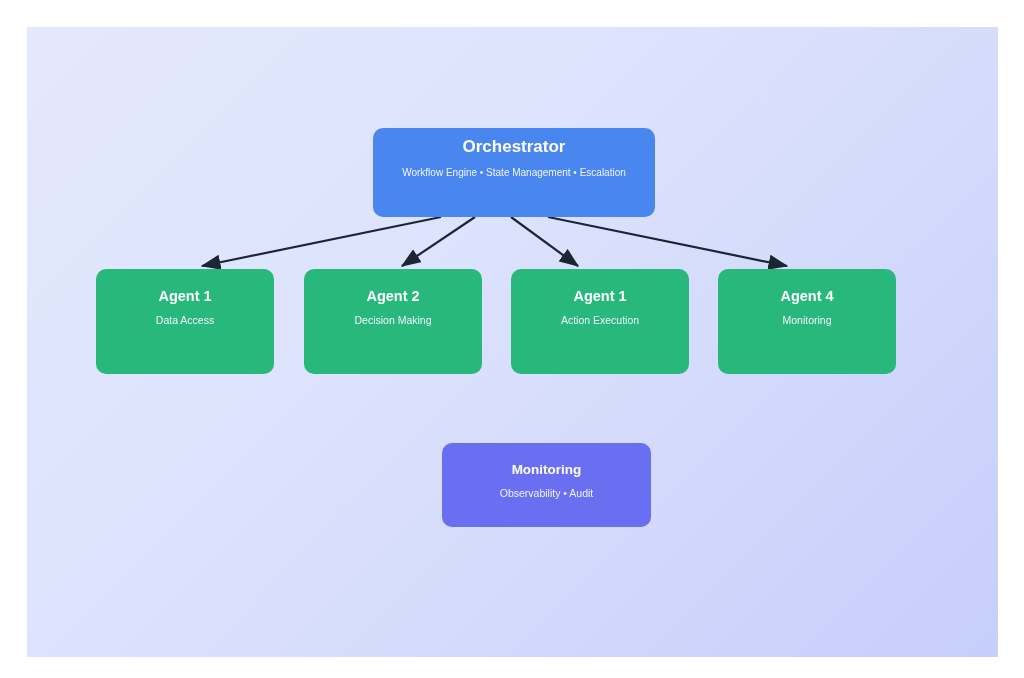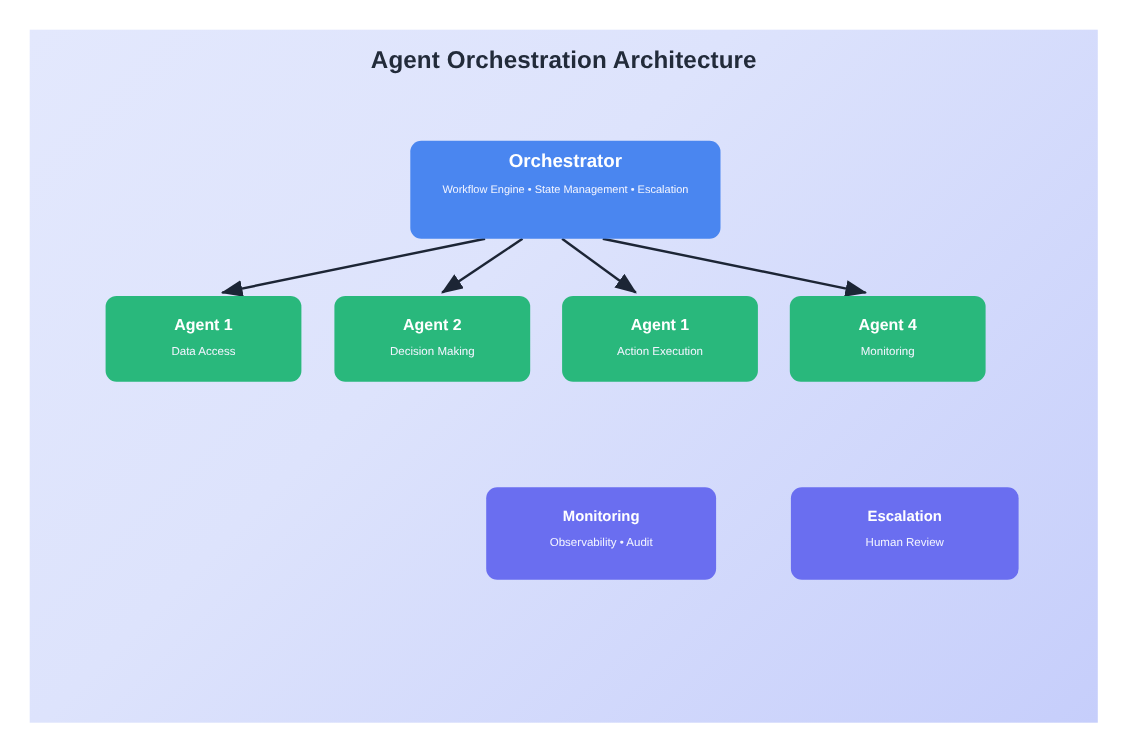--- a/index.html
+++ b/index.html
@@ -71,21 +71,21 @@
     background: #4a86f0;
     padding-top: 10px;
   }
   #node-orchestrator .node-title { font-size: 17px; }
   #node-orchestrator .node-sub { font-size: 10px; margin-top: 10px; }
 
   
   .node-agent {
     top: 242px;
     width: 178px;
-    height: 78px;
+    height: 105px;
     background: #29b87c;
     padding-top: 20px;
   }
   .node-agent .node-title { font-size: 14.5px; }
   .node-agent .node-sub { font-size: 10.5px; margin-top: 9px; }
   #node-agent-1 { left: 69px; }
   #node-agent-2 { left: 277px; }
   #node-agent-3 { left: 484px; }
   #node-agent-4 { left: 691px; }
 
@@ -110,21 +110,20 @@
     width: 971px;
     height: 630px;
     pointer-events: none;
   }
 </style>
 </head>
 <body>
 
 <div id="diagram-canvas">
 
-  <div id="diagram-title">Agent Orchestration Architecture</div>
 
   <svg id="connectors" viewBox="0 0 971 630" width="971" height="630" xmlns="http://www.w3.org/2000/svg">
     <defs>
       <marker id="arrowhead" markerWidth="9" markerHeight="7" refX="8.4" refY="3.5" orient="auto" markerUnits="strokeWidth">
         <polygon points="0 0, 9 3.5, 0 7" fill="#1c2535"></polygon>
       </marker>
     </defs>
     <g stroke="#1c2535" stroke-width="2.2" fill="none" marker-end="url(#arrowhead)">
       <line x1="414" y1="190" x2="175" y2="239"></line>
       <line x1="448" y1="190" x2="375" y2="239"></line>
@@ -152,18 +151,14 @@
   </div>
   <div class="node node-agent" id="node-agent-4">
     <div class="node-title">Agent 4</div>
     <div class="node-sub">Monitoring</div>
   </div>
 
   <div class="node node-support" id="node-monitoring">
     <div class="node-title">Monitoring</div>
     <div class="node-sub">Observability • Audit</div>
   </div>
-  <div class="node node-support" id="node-escalation">
-    <div class="node-title">Escalation</div>
-    <div class="node-sub">Human Review</div>
-  </div>
 
 </div>
 
 </body></html>

